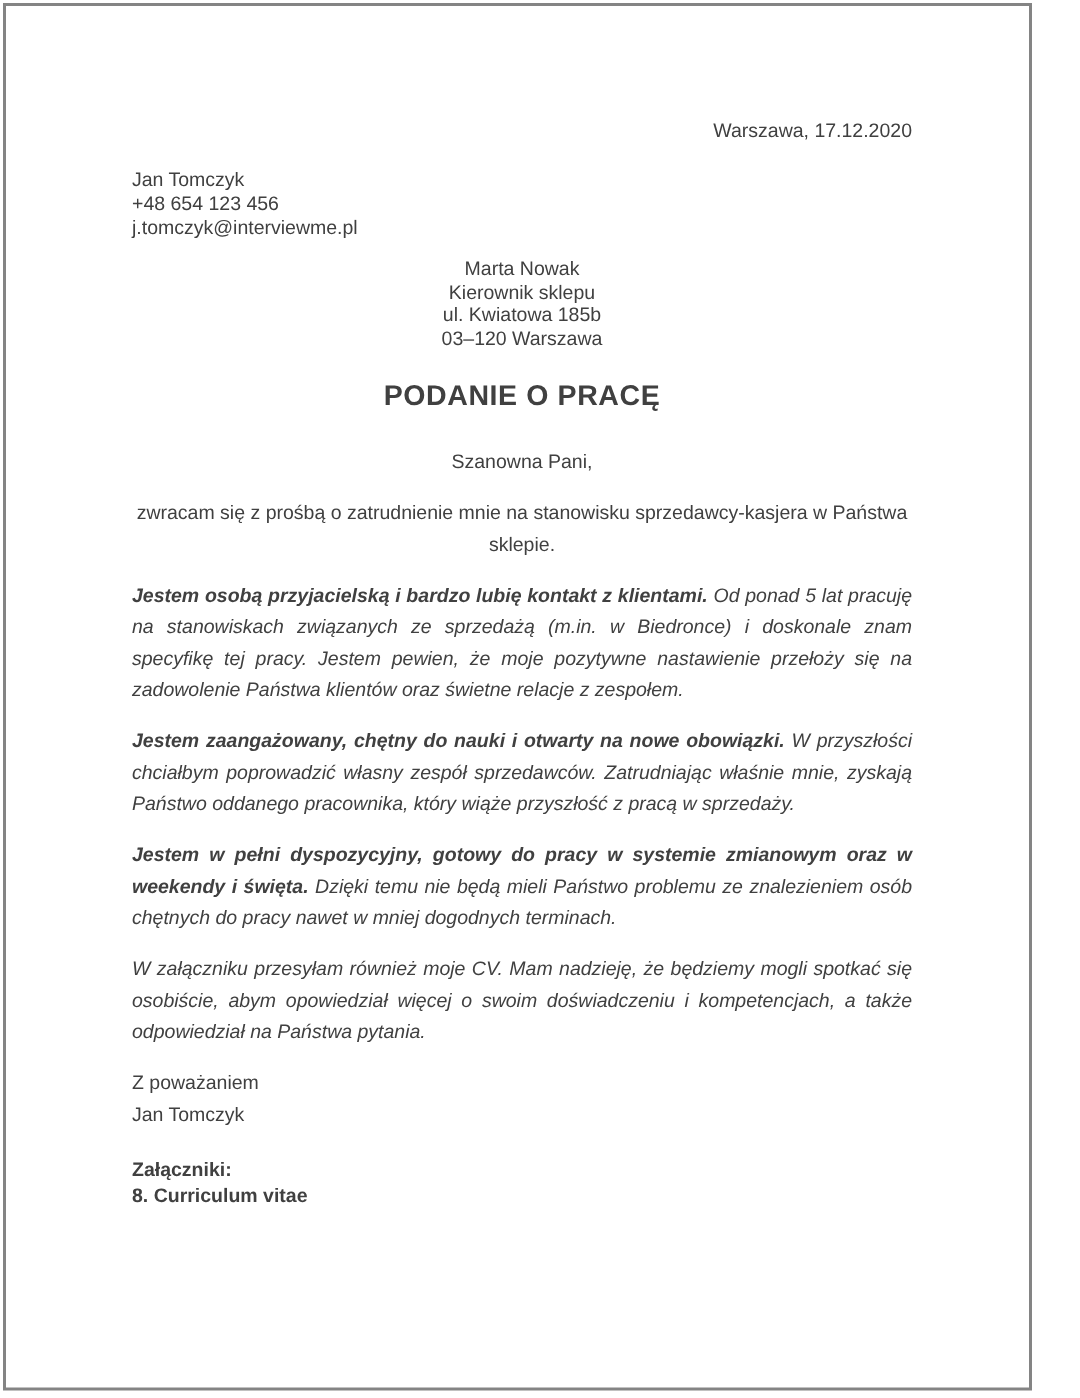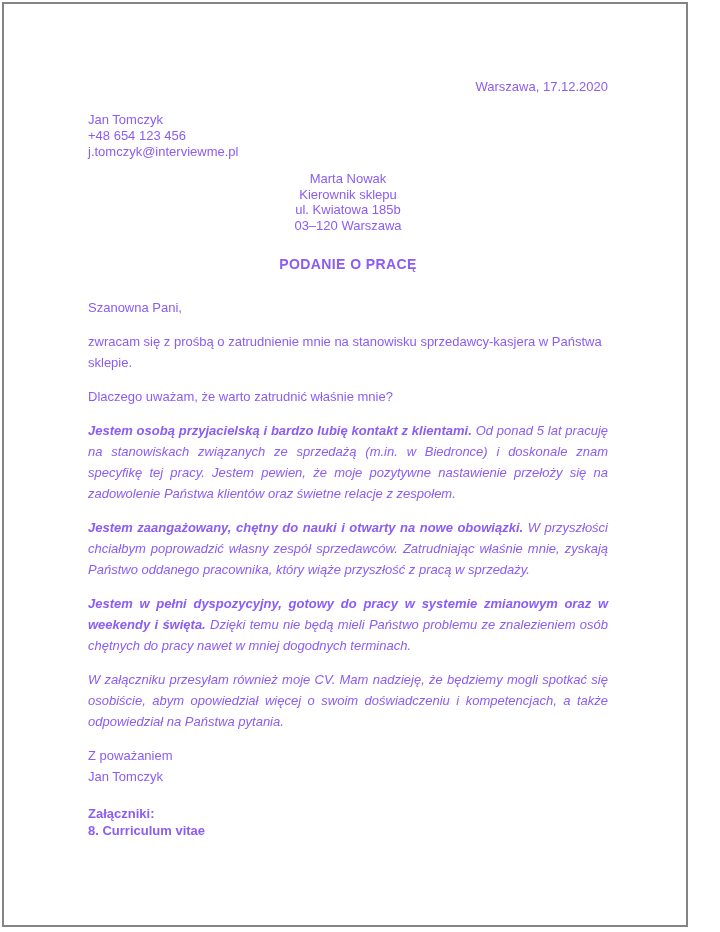--- a/index.html
+++ b/index.html
@@ -8,21 +8,21 @@
     background: #ffffff;
   }
   .page {
     position: relative;
     width: 691px;
     height: 932px;
     background: #ffffff;
     font-family: "Liberation Sans", "DejaVu Sans", sans-serif;
     font-size: 13px;
     line-height: 21px;
-    color: #8b5cf6;
+    color: #404040;
     overflow: hidden;
   }
   .frame {
     position: absolute;
     top: 2px; left: 2px; right: 3px; bottom: 5px;
     border: 2px solid #848484;
     pointer-events: none;
   }
   .content {
     position: relative;
@@ -37,26 +37,27 @@
     margin: 0 0 11px 0;
   }
   .recipient {
     text-align: center;
     line-height: 15.5px;
     margin: 0 0 21px 0;
   }
   .title {
     text-align: center;
     font-weight: bold;
-    font-size: 14px;
+    font-size: 19px;
     letter-spacing: 0.4px;
     margin: 0 0 22px 0;
   }
   p.block {
     margin: 0 0 13px 0;
+    text-align: center;
   }
   p.just {
     text-align: justify;
     font-style: italic;
   }
   .bold-lead {
     font-weight: bold;
   }
   .closing {
     margin: 8px 0 0 0;
@@ -89,21 +90,20 @@
       <div>ul. Kwiatowa 185b</div>
       <div>03–120 Warszawa</div>
     </div>
 
     <div class="title">PODANIE O PRACĘ</div>
 
     <p class="block">Szanowna Pani,</p>
 
     <p class="block">zwracam się z prośbą o zatrudnienie mnie na stanowisku sprzedawcy-kasjera w Państwa sklepie.</p>
 
-    <p class="block">Dlaczego uważam, że warto zatrudnić właśnie mnie?</p>
 
     <p class="block just"><span class="bold-lead">Jestem osobą przyjacielską i bardzo lubię kontakt z klientami.</span><span> Od ponad 5 lat pracuję na stanowiskach związanych ze sprzedażą (m.in. w Biedronce) i doskonale znam specyfikę tej pracy. Jestem pewien, że moje pozytywne nastawienie przełoży się na zadowolenie Państwa klientów oraz świetne relacje z zespołem.</span></p>
 
     <p class="block just"><span class="bold-lead">Jestem zaangażowany, chętny do nauki i otwarty na nowe obowiązki.</span><span> W przyszłości chciałbym poprowadzić własny zespół sprzedawców. Zatrudniając właśnie mnie, zyskają Państwo oddanego pracownika, który wiąże przyszłość z pracą w sprzedaży.</span></p>
 
     <p class="block just"><span class="bold-lead">Jestem w pełni dyspozycyjny, gotowy do pracy w systemie zmianowym oraz w weekendy i święta.</span><span> Dzięki temu nie będą mieli Państwo problemu ze znalezieniem osób chętnych do pracy nawet w mniej dogodnych terminach.</span></p>
 
     <p class="block just"><span class="bold-lead"></span><span>W załączniku przesyłam również moje CV. Mam nadzieję, że będziemy mogli spotkać się osobiście, abym opowiedział więcej o swoim doświadczeniu i kompetencjach, a także odpowiedział na Państwa pytania.</span></p>
 
     <div class="closing">

